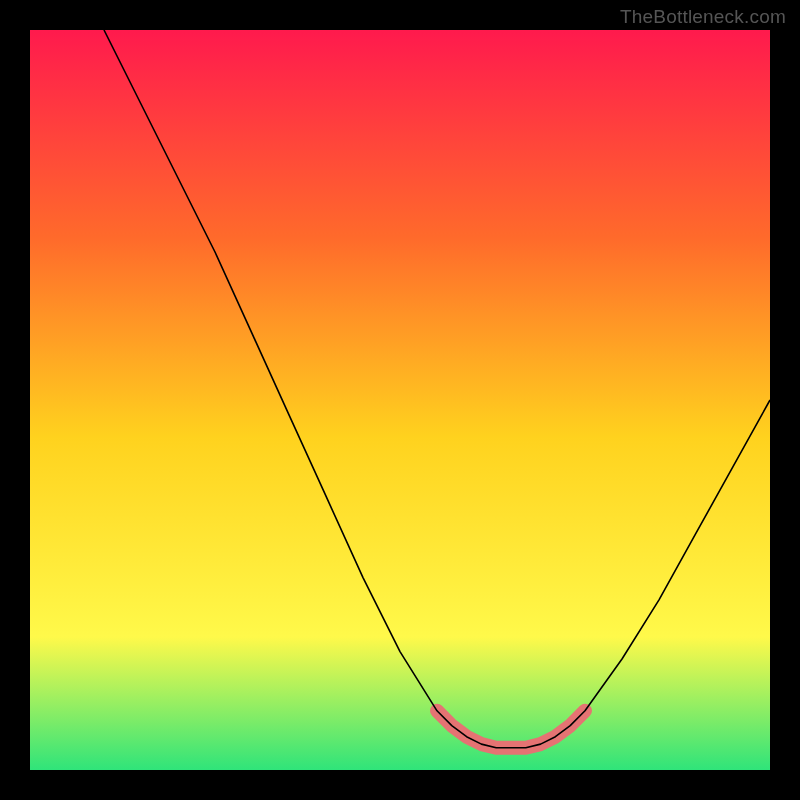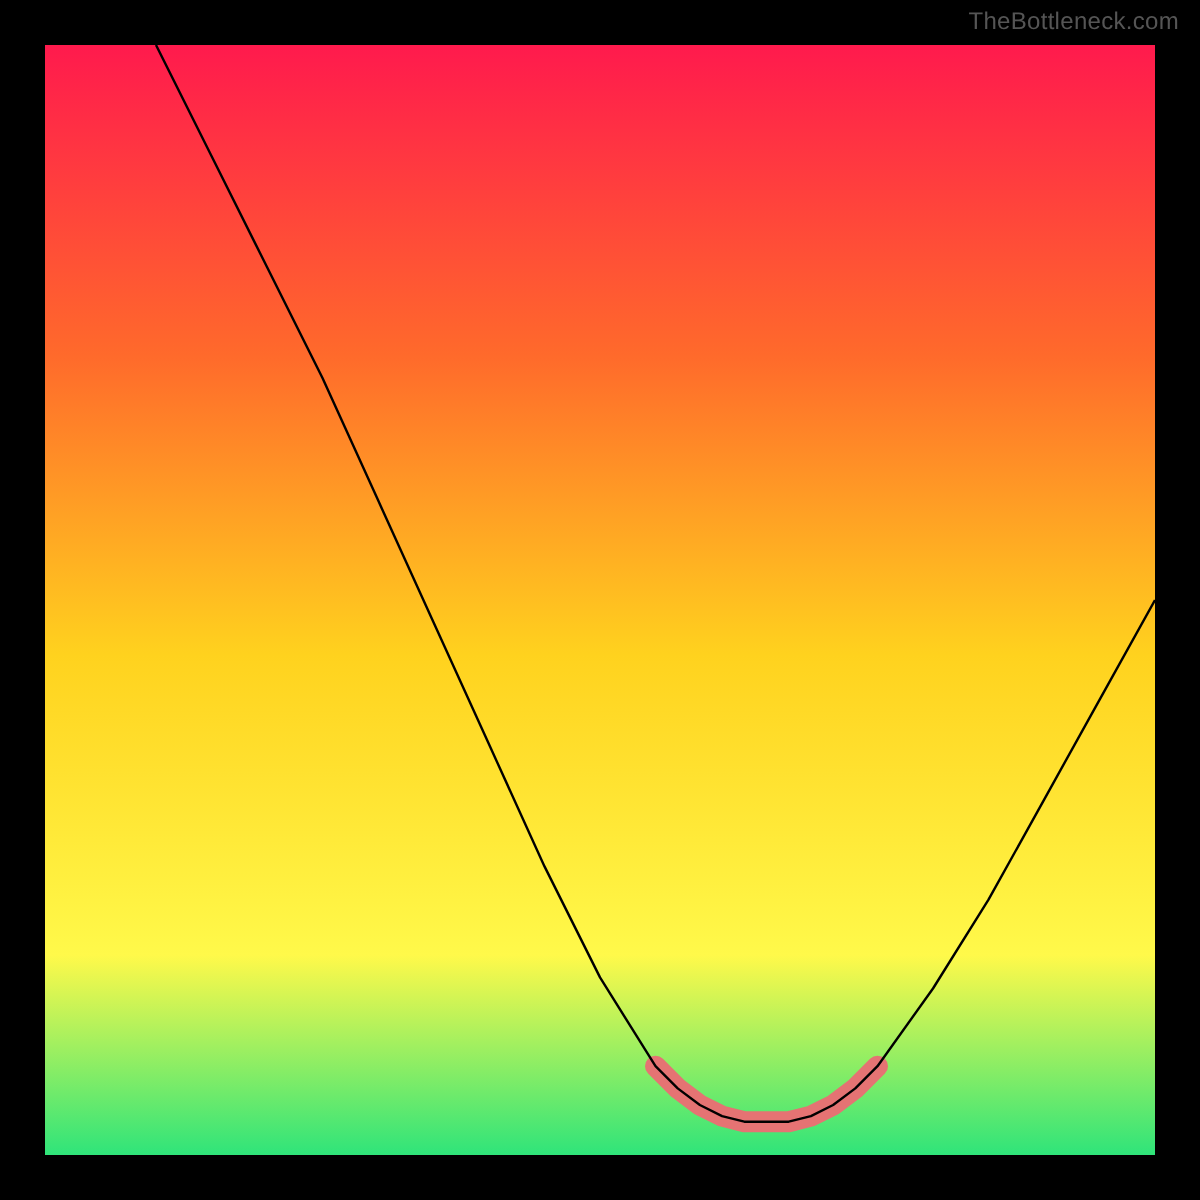--- a/index.html
+++ b/index.html
@@ -14,21 +14,21 @@
     position: relative;
     width: 800px;
     height: 800px;
     background: #000;
   }
   .watermark {
     position: absolute;
     top: 6px;
     right: 14px;
     font-family: Arial, Helvetica, sans-serif;
-    font-size: 16px;
+    font-size: 19px;
     color: #555;
     letter-spacing: 0.2px;
     font-weight: 400;
     z-index: 5;
   }
   .plot-wrap {
     position: absolute;
     left: 30px;
     top: 30px;
     width: 740px;

